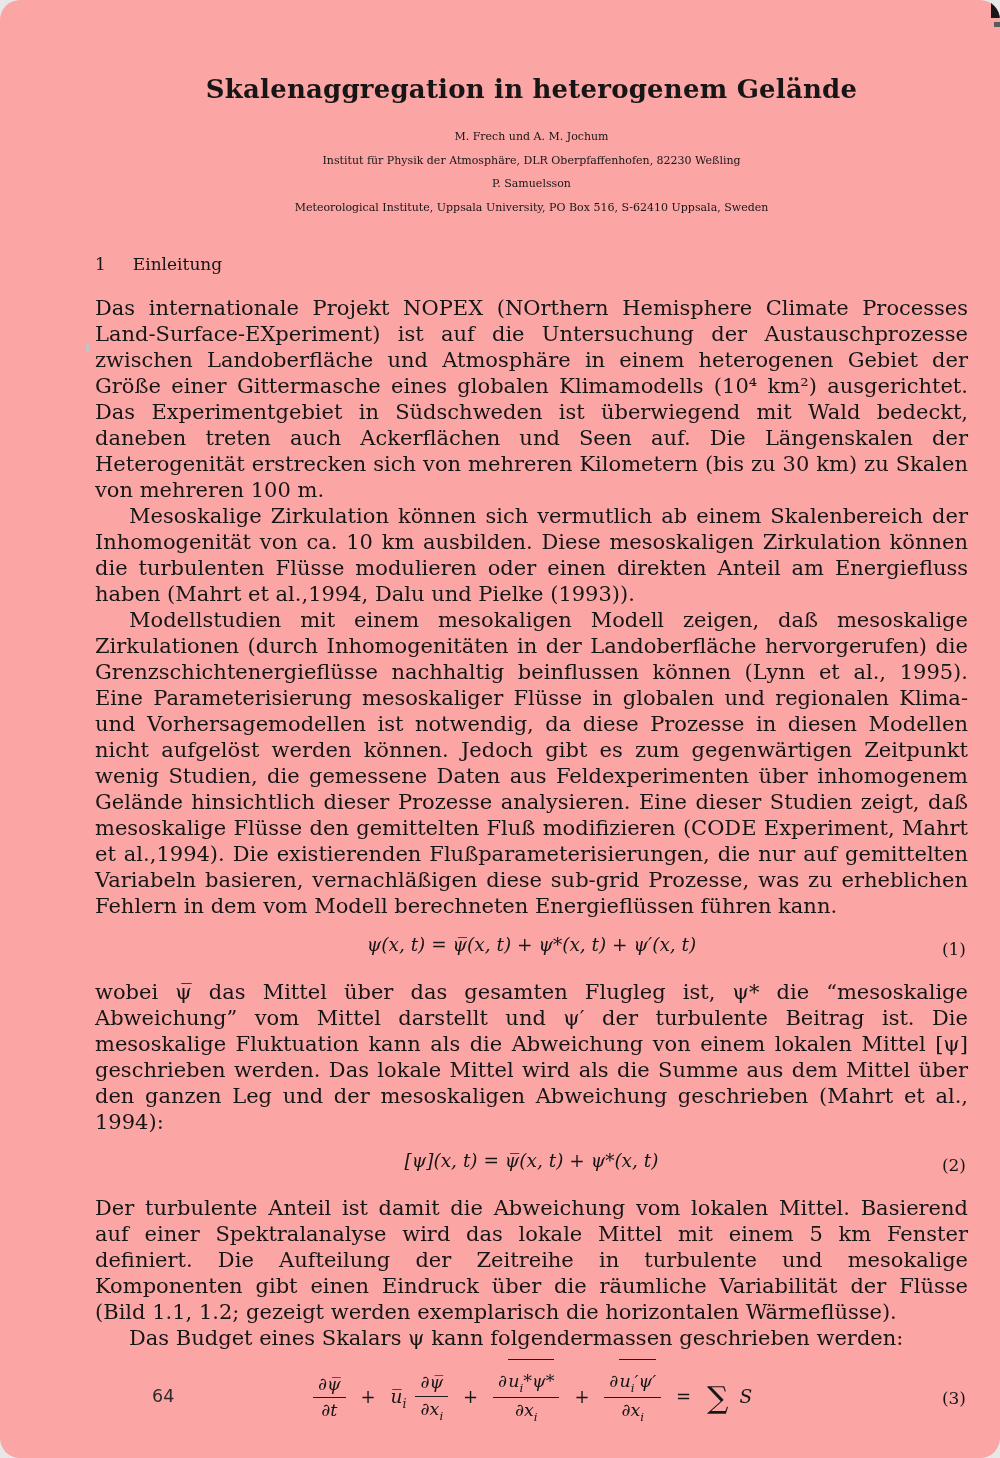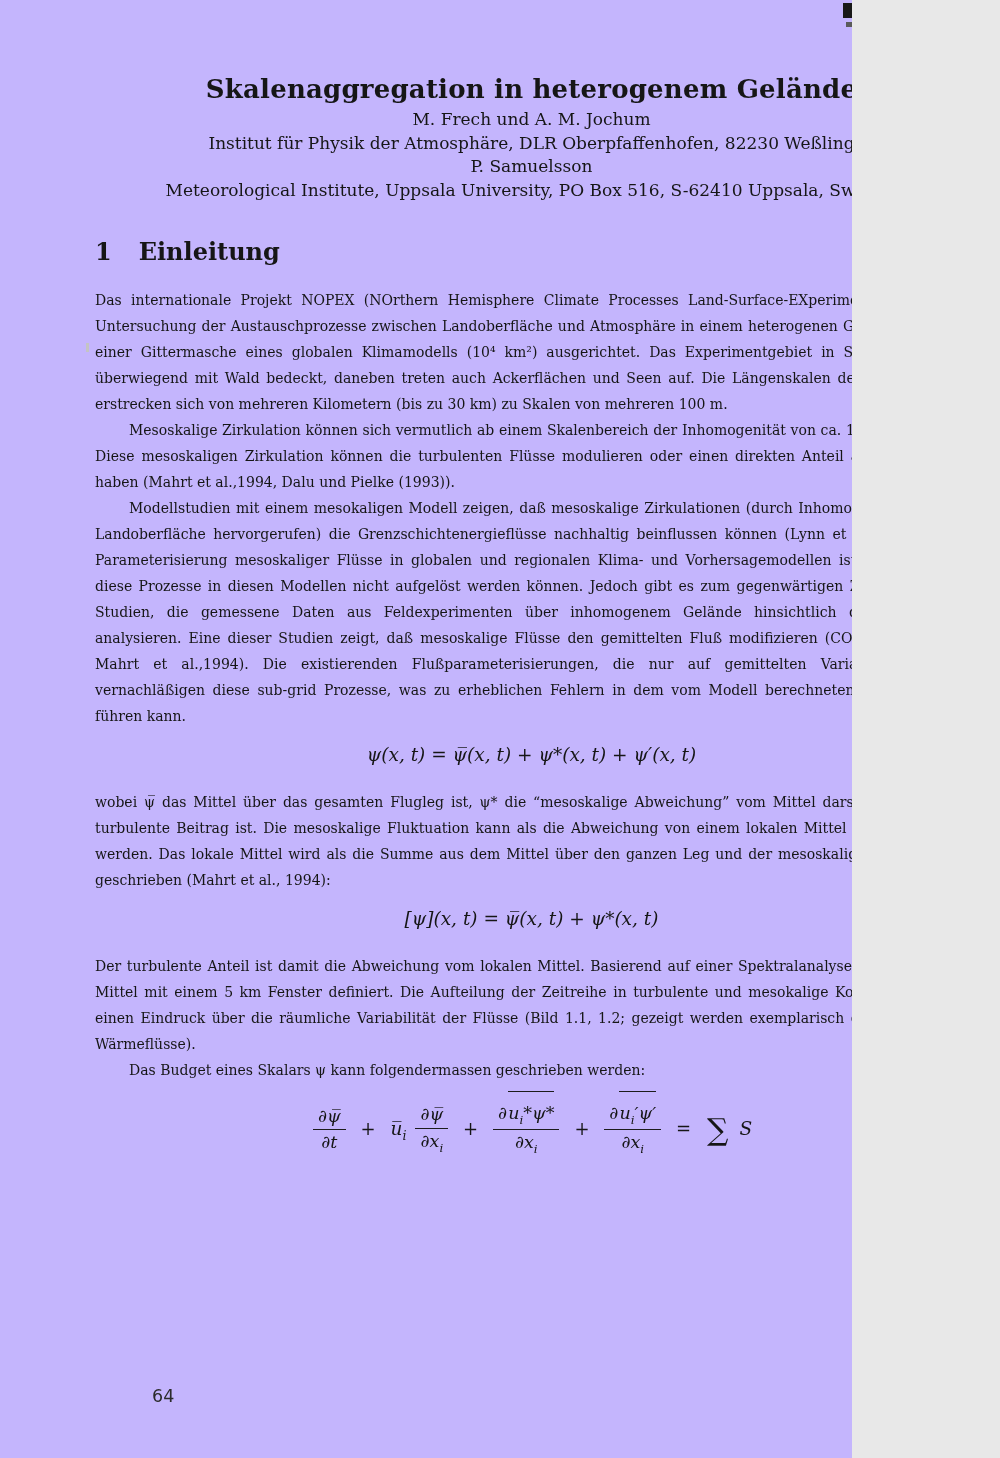--- a/index.html
+++ b/index.html
@@ -1,51 +1,52 @@
 <!DOCTYPE html>
 <html><head>
 <meta charset="utf-8">
 <style>
   html,body{margin:0;padding:0;background:#e8e8e8;}
   .page{
     position:relative;
-    width:852px;height:1458px;
-    background:#c4b5fd;
+    width:1000px;height:1458px;
+    background:#fca5a5;
     overflow:hidden;
     font-family:"DejaVu Serif","Liberation Serif",serif;
     color:#161616;
+    border-radius:20px;
   }
   .content{
     position:absolute;
     left:95px;top:74px;
     width:873px;
   }
   .title{
     margin:0;
     text-align:center;
     font-size:26px;
     font-weight:bold;
     letter-spacing:0.2px;
   }
   .author-block{
-    margin-top:4px;
+    margin-top:21px;
     text-align:center;
-    font-size:17px;
+    font-size:11px;
     line-height:23.5px;
   }
   .section-heading{
     margin:35px 0 21px 0;
-    font-size:24px;
-    font-weight:bold;
+    font-size:17px;
+    font-weight:normal;
   }
   .section-heading .sec-num{margin-right:27px;}
   .section-heading.second{margin-top:37px;}
   p.body{
     margin:0;
-    font-size:14px;
+    font-size:21px;
     line-height:26px;
     text-align:justify;
   }
   p.indent{text-indent:34px;}
   .equation{
     position:relative;
     margin:15px 0 15px 0;
     text-align:center;
     min-height:30px;
   }

